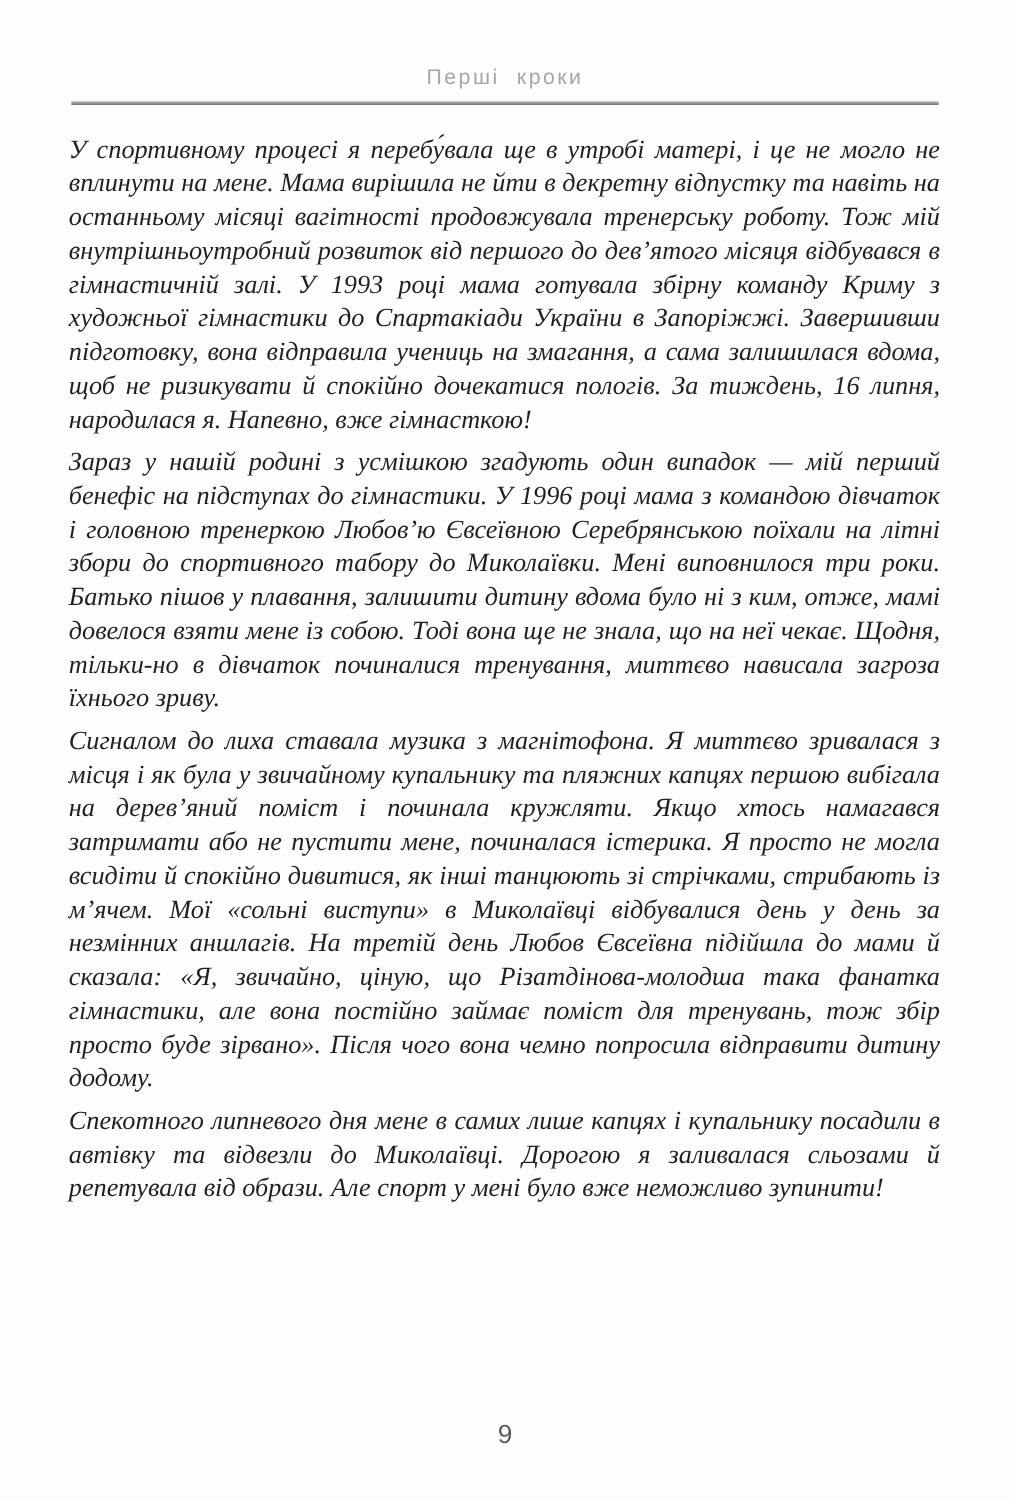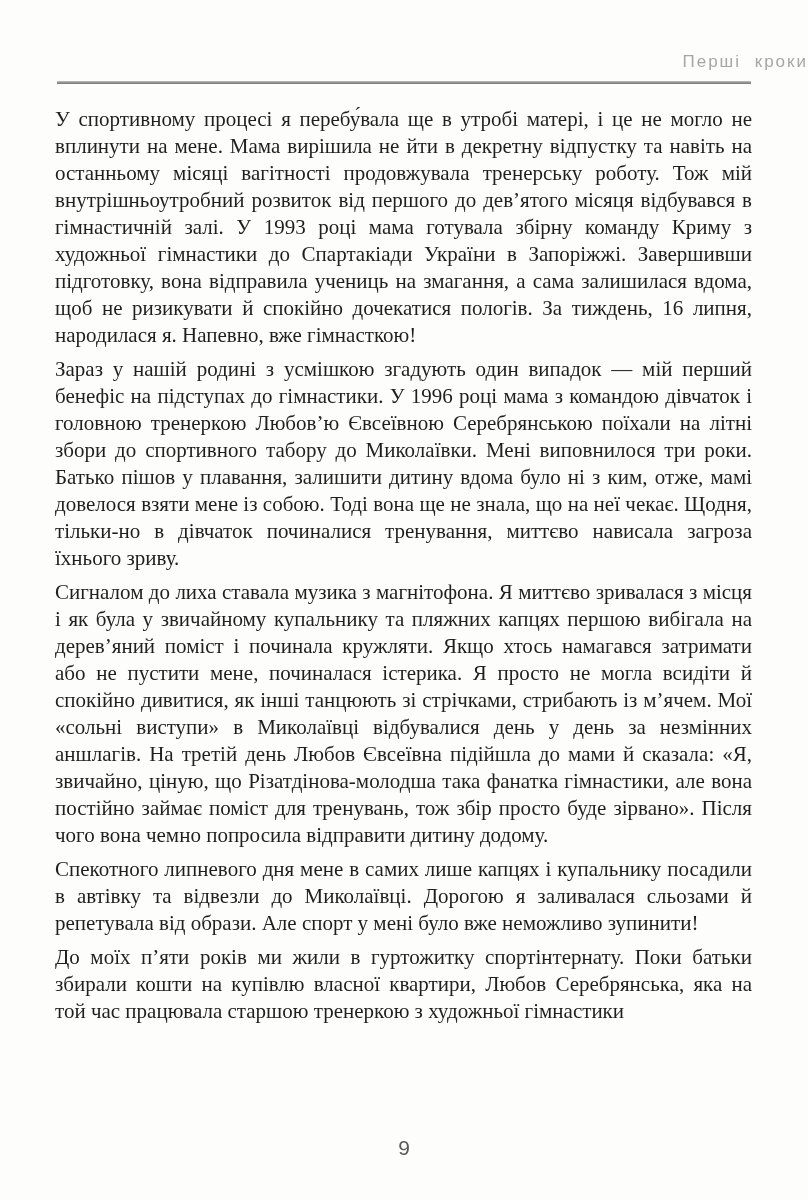--- a/index.html
+++ b/index.html
@@ -16,21 +16,21 @@
   }
   .page {
     position: absolute;
     inset: 0;
   }
   .running-title {
     position: absolute;
     top: 52px;
     left: 0;
     right: 0;
-    text-align: right;
+    text-align: center;
     font-family: "Liberation Sans", sans-serif;
     font-weight: 300;
     font-size: 17px;
     letter-spacing: 2px;
     word-spacing: 7px;
     color: #a6a6a6;
   }
   .header-rule {
     position: absolute;
     top: 81px;
@@ -41,20 +41,21 @@
   }
   .page-body {
     position: absolute;
     top: 106px;
     left: 55px;
     width: 697px;
     color: #1f1f1f;
     font-size: 21px;
     line-height: 27px;
     text-align: justify;
+    font-style: italic;
   }
   .page-body p {
     margin: 0 0 7px 0;
     padding: 0;
     text-indent: 0;
   }
   .page-number {
     position: absolute;
     top: 1136px;
     left: 0;
@@ -73,18 +74,17 @@
 
   <div class="running-title">Перші кроки</div>
 
   <div class="header-rule"></div>
 
   <main class="page-body">
     <p>У спортивному процесі я перебу́вала ще в утробі матері, і це не могло не вплинути на мене. Мама вирішила не йти в декретну відпустку та навіть на останньому місяці вагітності продовжувала тренерську роботу. Тож мій внутрішньоутробний розвиток від першого до дев’ятого місяця відбувався в гімнастичній залі. У 1993 році мама готувала збірну команду Криму з художньої гімнастики до Спартакіади України в Запоріжжі. Завершивши підготовку, вона відправила учениць на змагання, а сама залишилася вдома, щоб не ризикувати й спокійно дочекатися пологів. За тиждень, 16 липня, народилася я. Напевно, вже гімнасткою!</p>
     <p>Зараз у нашій родині з усмішкою згадують один випадок — мій перший бенефіс на підступах до гімнастики. У 1996 році мама з командою дівчаток і головною тренеркою Любов’ю Євсеївною Серебрянською поїхали на літні збори до спортивного табору до Миколаївки. Мені виповнилося три роки. Батько пішов у плавання, залишити дитину вдома було ні з ким, отже, мамі довелося взяти мене із собою. Тоді вона ще не знала, що на неї чекає. Щодня, тільки-но в дівчаток починалися тренування, миттєво нависала загроза їхнього зриву.</p>
     <p>Сигналом до лиха ставала музика з магнітофона. Я миттєво зривалася з місця і як була у звичайному купальнику та пляжних капцях першою вибігала на дерев’яний поміст і починала кружляти. Якщо хтось намагався затримати або не пустити мене, починалася істерика. Я просто не могла всидіти й спокійно дивитися, як інші танцюють зі стрічками, стрибають із м’ячем. Мої «сольні виступи» в Миколаївці відбувалися день у день за незмінних аншлагів. На третій день Любов Євсеївна підійшла до мами й сказала: «Я, звичайно, ціную, що Різатдінова-молодша така фанатка гімнастики, але вона постійно займає поміст для тренувань, тож збір просто буде зірвано». Після чого вона чемно попросила відправити дитину додому.</p>
     <p>Спекотного липневого дня мене в самих лише капцях і купальнику посадили в автівку та відвезли до Миколаївці. Дорогою я заливалася сльозами й репетувала від образи. Але спорт у мені було вже неможливо зупинити!</p>
-    <p>До моїх п’яти років ми жили в гуртожитку спортінтернату. Поки батьки збирали кошти на купівлю власної квартири, Любов Серебрянська, яка на той час працювала старшою тренеркою з художньої гімнастики</p>
   </main>
 
   <div class="page-number">9</div>
 
 </div>
 
 </body></html>

